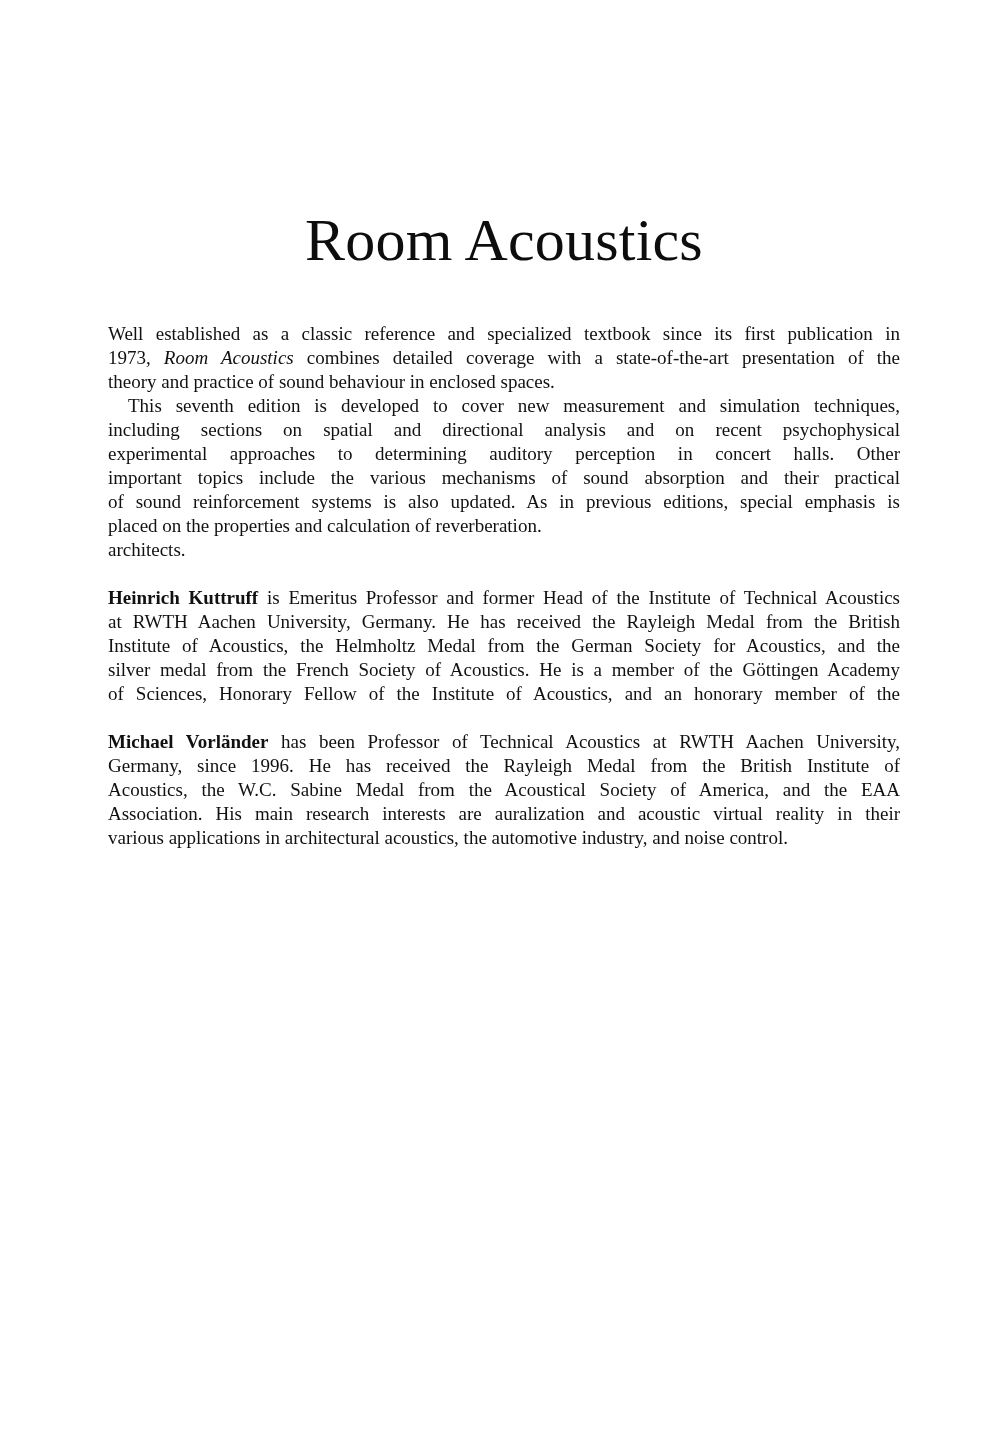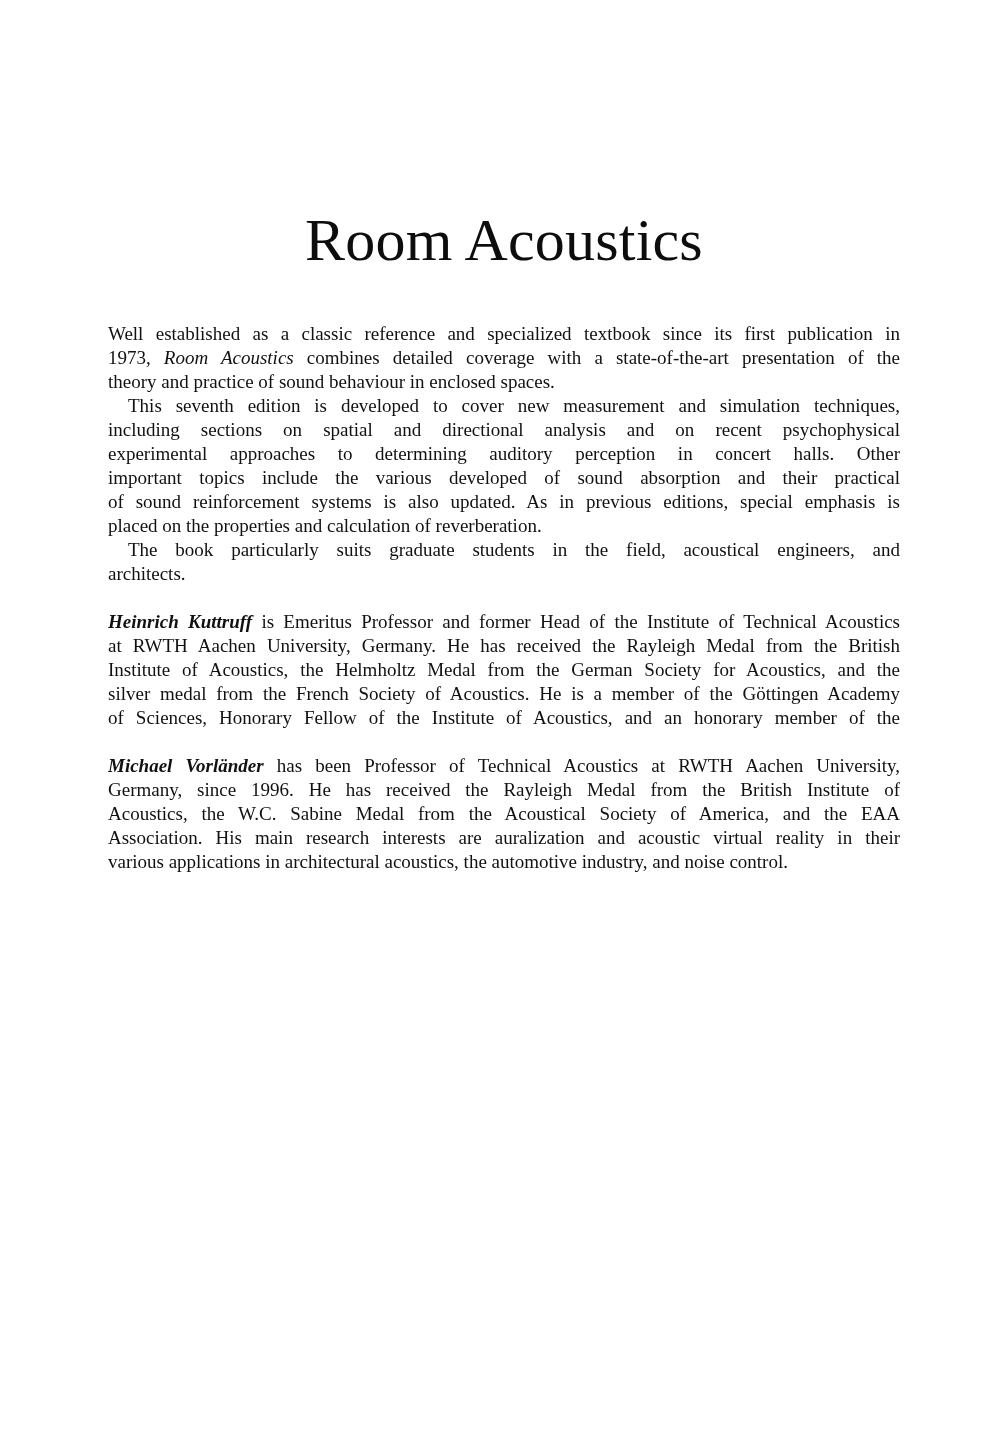--- a/index.html
+++ b/index.html
@@ -55,21 +55,21 @@
       text-align: right;
       text-align-last: left;
     }
     .line.indent {
       padding-left: 20px;
     }
     .gap {
       display: block;
       height: 24px;
     }
-    .bold { font-weight: bold; font-style: italic; }
+    .bold { font-weight: bold; }
     .ital { font-style: italic; }
   </style>
 </head>
 <body>
 
 <div class="page">
 
   <h1 class="title">Room Acoustics</h1>
 
   <div class="body-block" style="top: 290px;">
@@ -77,27 +77,26 @@
     <div>
       <span class="line">Well established as a classic reference and specialized textbook since its first publication in</span>
       <span class="line"><span>1973, </span><span class="ital">Room Acoustics</span><span> combines detailed coverage with a state-of-the-art presentation of the</span></span>
       <span class="line last">theory and practice of sound behaviour in enclosed spaces.</span>
     </div>
 
     <div>
       <span class="line indent">This seventh edition is developed to cover new measurement and simulation techniques,</span>
       <span class="line">including sections on spatial and directional analysis and on recent psychophysical</span>
       <span class="line">experimental approaches to determining auditory perception in concert halls. Other</span>
-      <span class="line">important topics include the various developed of sound absorption and their practical</span>
+      <span class="line">important topics include the various mechanisms of sound absorption and their practical</span>
       <span class="line">of sound reinforcement systems is also updated. As in previous editions, special emphasis is</span>
       <span class="line last">placed on the properties and calculation of reverberation.</span>
     </div>
 
     <div>
-      <span class="line indent">The book particularly suits graduate students in the field, acoustical engineers, and</span>
       <span class="line last">architects.</span>
     </div>
 
     <span class="gap"></span>
 
     <div>
       <span class="line"><span class="bold">Heinrich Kuttruff</span><span> is Emeritus Professor and former Head of the Institute of Technical Acoustics</span></span>
       <span class="line">at RWTH Aachen University, Germany. He has received the Rayleigh Medal from the British</span>
       <span class="line">Institute of Acoustics, the Helmholtz Medal from the German Society for Acoustics, and the</span>
       <span class="line">silver medal from the French Society of Acoustics. He is a member of the Göttingen Academy</span>

